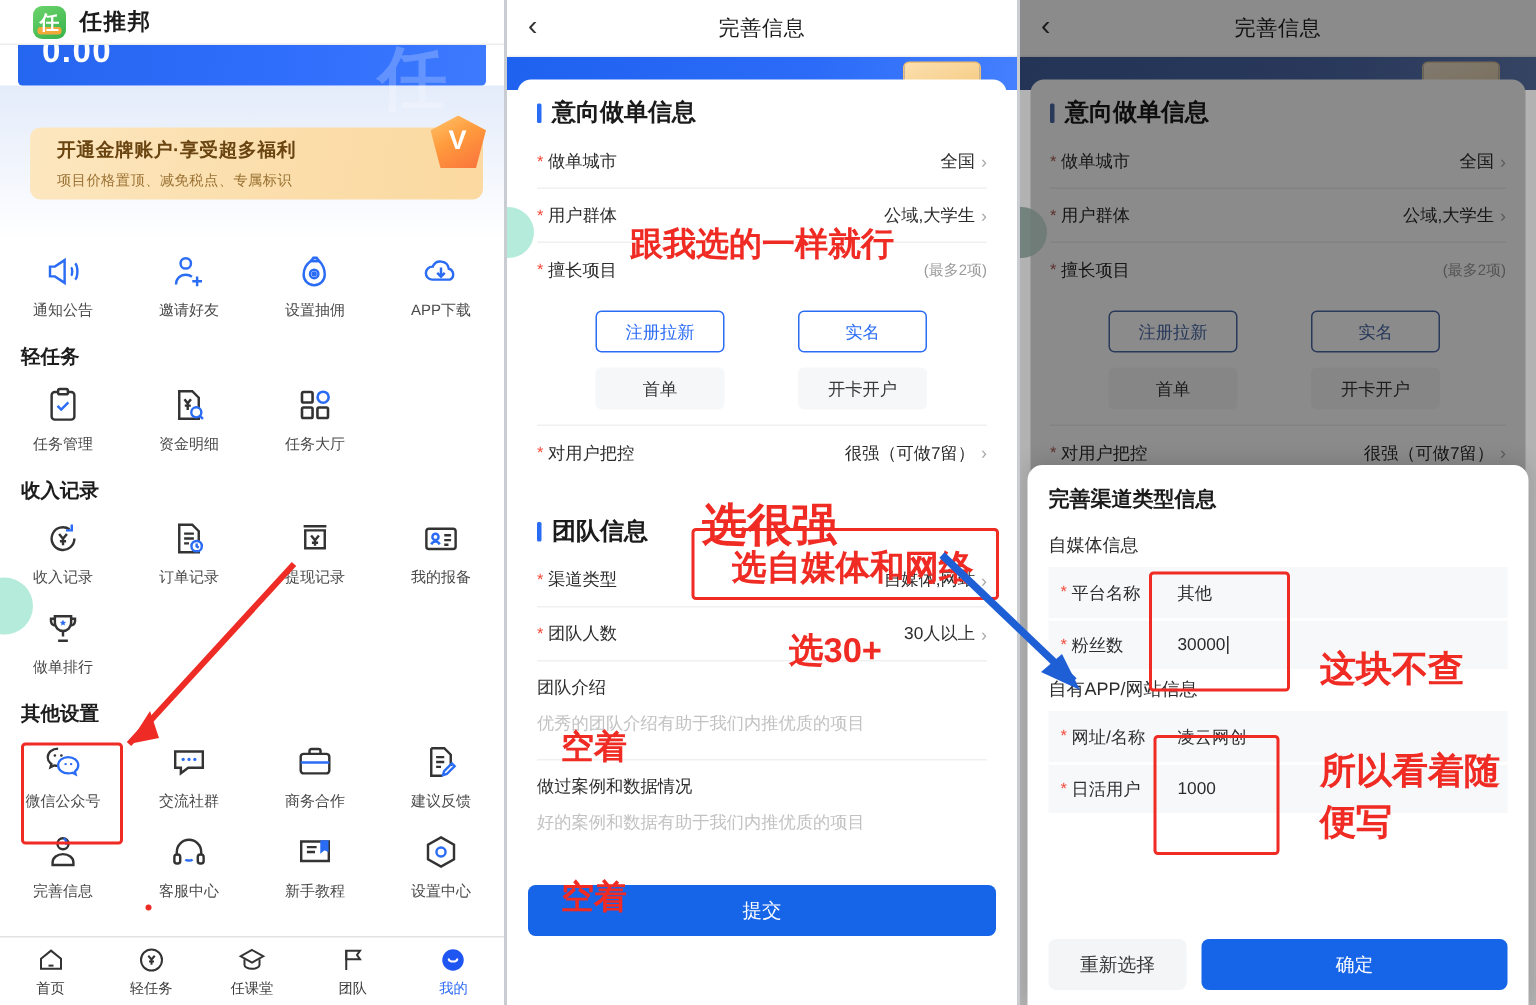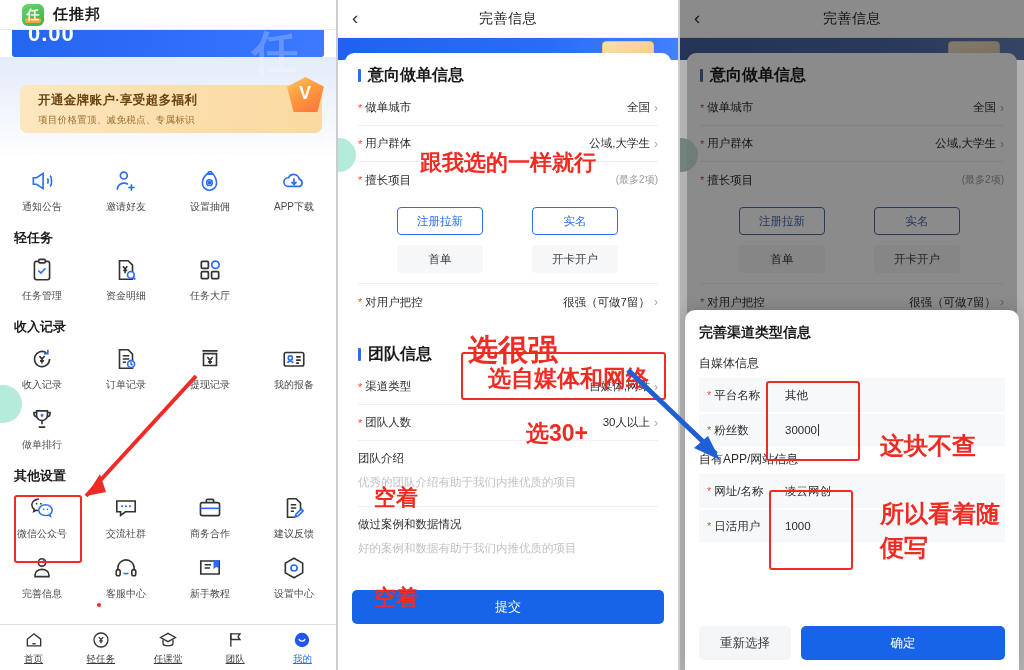--- a/index.html
+++ b/index.html
@@ -93,21 +93,21 @@
   .l-hl-wanshan{ left:14px; top:495px; width:68px; height:68px; z-index:7;}
   .red-arrow{ position:absolute; z-index:6; pointer-events:none;}
 
   .l-tabbar{
     position:absolute; bottom:0; left:0; width:100%; height:46px;
     border-top:1px solid #e2e2e2; background:#fff;
     display:grid; grid-template-columns: repeat(5,1fr); align-items:center;
   }
   .tb{ display:flex; flex-direction:column; align-items:center; gap:3px;}
   .tb svg{ width:20px; height:20px;}
-  .tb span{ font-size:9.5px; color:#3a3a3a;text-decoration:underline;}
+  .tb span{ font-size:9.5px; color:#3a3a3a;}
   .tb.active span{ color:#2d6df6;}
 
   
   .p-appbar{
     height:38px; display:flex; align-items:center; justify-content:center;
     position:relative; background:#fff; border-bottom:1px solid #f0f0f0;
   }
   .p-appbar .back{ position:absolute; left:14px; top:8px; font-size:19px; color:#333; line-height:20px;}
   .p-title{ font-size:14px; color:#1d1d1d; letter-spacing:.5px;}
   .p-banner{

